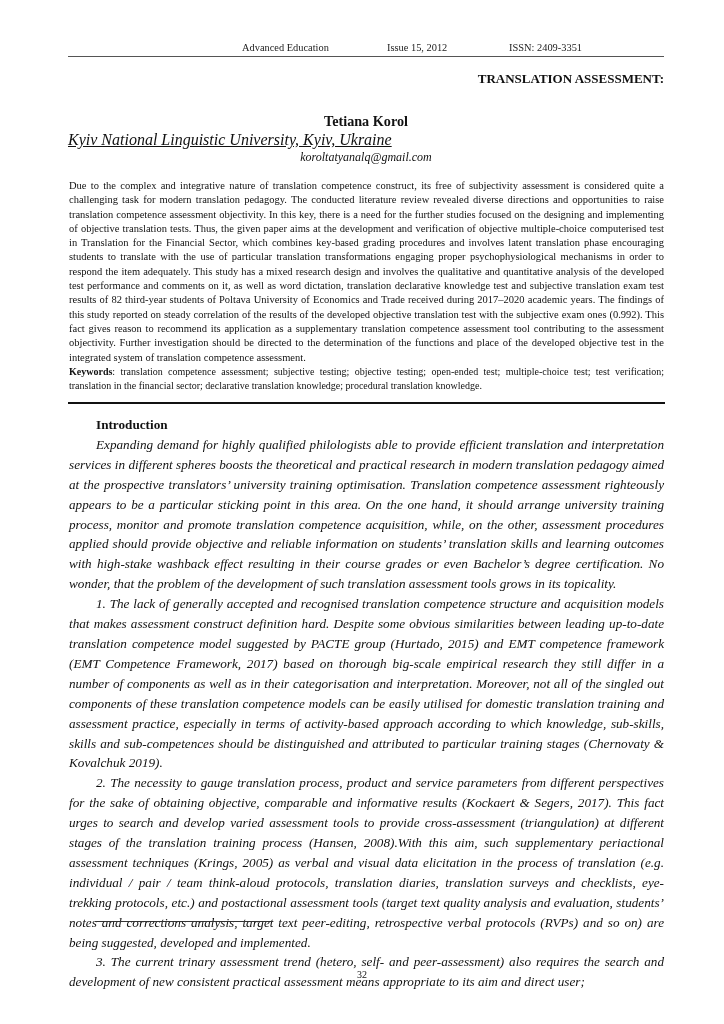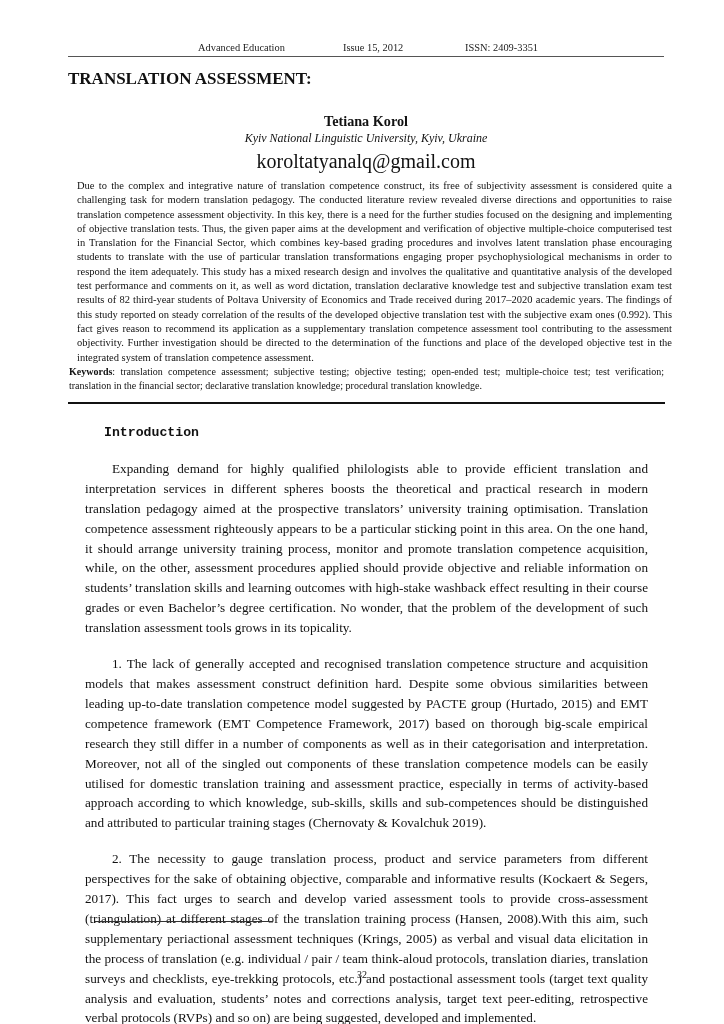--- a/index.html
+++ b/index.html
@@ -1,42 +1,42 @@
 <!DOCTYPE html>
 <html><head>
 <meta charset="utf-8">
 <style>
   html, body { margin: 0; padding: 0; background: #ffffff; }
   body { width: 724px; height: 1024px; position: relative; overflow: hidden;
          font-family: "Liberation Serif", "DejaVu Serif", serif; color: #111; }
   .page { position: absolute; left: 0; top: 0; width: 724px; height: 1024px; }
   .header { position: absolute; left: 68px; top: 42px; width: 596px; height: 16px;
             font-size: 10.4px; color: #222; }
-  .header span { position: absolute; top: 0; white-space: nowrap; }
+  .header span { position: absolute; top: 0; white-space: nowrap; margin-left: 44px; }
   .h-journal { left: 130px; }
   .h-issue { left: 275px; }
   .h-issn { left: 397px; }
   .header-rule { position: absolute; left: 68px; top: 56px; width: 596px; height: 1px; background: #555; }
-  .title { position: absolute; left: 68px; top: 70px; width: 596px; text-align: left;
-           font-weight: bold; font-size: 17px; line-height: 18px; }
+  .title { position: absolute; left: 68px; top: 70px; width: 596px; text-align: right;
+           font-weight: bold; font-size: 13px; line-height: 18px; }
   .author { position: absolute; left: 68px; top: 113px; width: 596px; text-align: center;
             font-weight: bold; font-size: 14.2px; }
-  .affil { position: absolute; left: 68px; top: 131px; width: 596px; text-align: center;
-           font-style: italic; font-size: 12px; }
-  .email { position: absolute; left: 68px; top: 150px; width: 596px; text-align: center; font-size: 20px; }
-  .abstract { position: absolute; left: 77px; top: 179px; width: 595px; font-size: 10.5px;
+  .affil { position: absolute; left: 68px; top: 131px; width: 596px; text-align: left;
+           font-style: italic; font-size: 16px; text-decoration: underline; }
+  .email { position: absolute; left: 68px; top: 150px; width: 596px; text-align: center; font-size: 12px; font-style: italic; }
+  .abstract { position: absolute; left: 69px; top: 179px; width: 595px; font-size: 10.5px;
               line-height: 14.3px; text-align: justify; }
   .keywords { position: absolute; left: 69px; top: 365px; width: 595px; font-size: 10px;
               line-height: 14.3px; text-align: justify; }
   .keywords b { font-weight: bold; }
   .thick-rule { position: absolute; left: 68px; top: 402px; width: 597px; height: 2px; background: #111; }
   .body-text { position: absolute; left: 69px; top: 415px; width: 595px; font-size: 13.2px;
                line-height: 19.9px; text-align: justify; }
-  .body-text p { margin: 16px; text-indent: 27px; }
-  .body-text .section-title { font-weight: bold; text-indent: 27px; margin: 8px; font-family: Liberation Mono, monospace; }
+  .body-text p { margin: 0; text-indent: 27px; font-style: italic; }
+  .body-text .section-title { font-weight: bold; text-indent: 27px; margin: 0; }
   .fn-rule { position: absolute; left: 95px; top: 921px; width: 178px; height: 1px; background: #333; }
   .footnote { position: absolute; left: 69px; top: 927px; width: 595px; font-size: 10.5px;
               line-height: 13.4px; text-align: justify; text-align-last: left; }
   .pagenum { position: absolute; left: 0; top: 969px; width: 724px; text-align: center; font-size: 10px; }
 </style>
 </head>
 <body>
 
 <div class="page">
 

